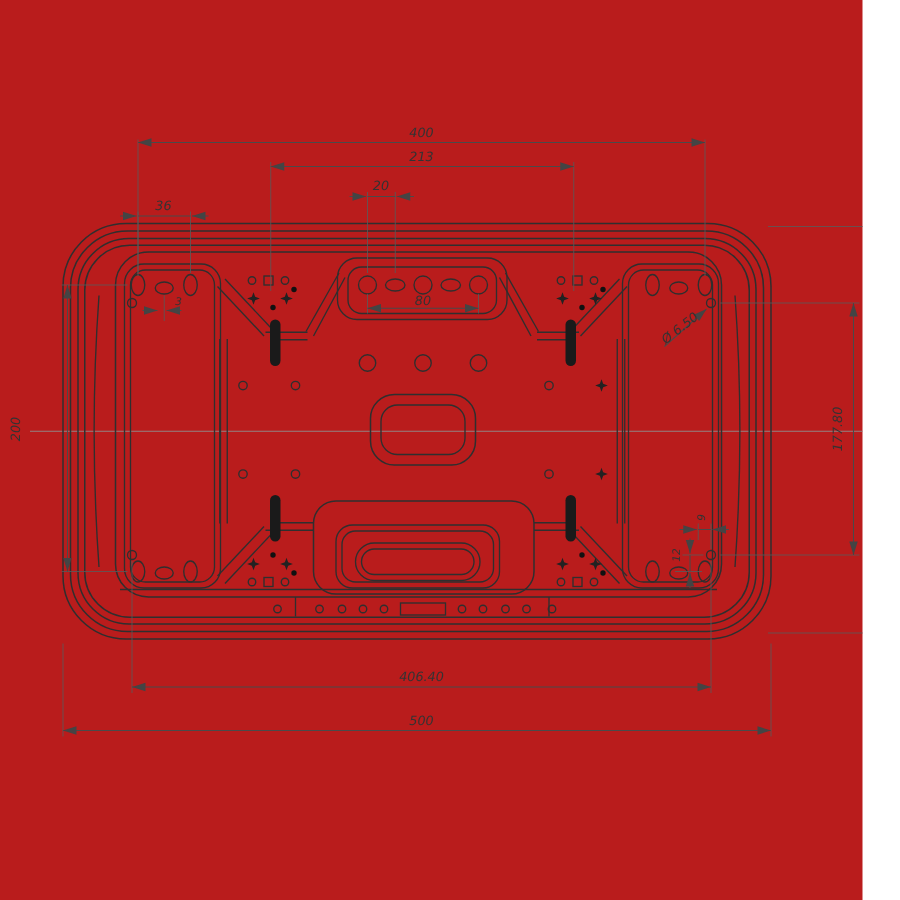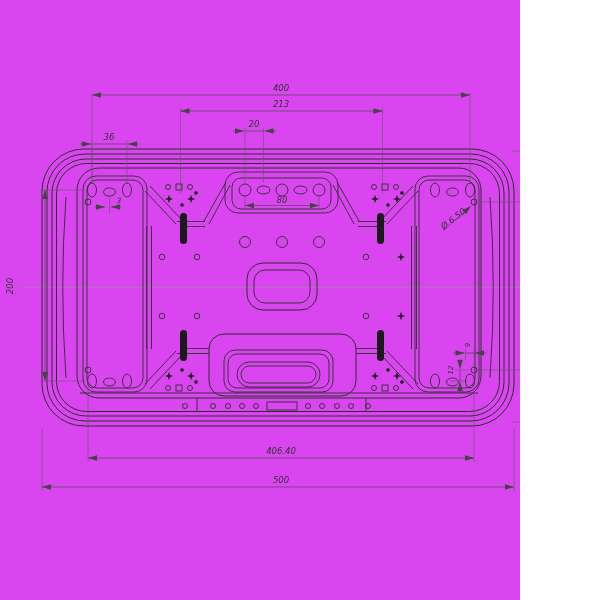--- a/index.html
+++ b/index.html
@@ -1,16 +1,16 @@
 <!DOCTYPE html>
 <html><head>
 <meta charset="utf-8">
 <style>
   html,body{margin:0;padding:0;background:#ffffff;}
-  .sheet{width:520px;height:600px;background:#d946ef;position:relative;overflow:hidden;}
+  .sheet{width:575px;height:600px;background:#b91c1c;position:relative;overflow:hidden;}
   svg{display:block;}
   .geo{stroke:#2f2f2f;fill:none;stroke-width:1;}
   .geo2{stroke:#2f2f2f;fill:none;stroke-width:.9;}
   .dimln{stroke:#4a4a4a;fill:none;stroke-width:.7;}
   .extln{stroke:#5a5a5a;fill:none;stroke-width:.55;}
   .cl{stroke:#8f8f8f;stroke-width:.6;fill:none;}
   .dim{font:italic 8.5px "DejaVu Sans", sans-serif;fill:#333;text-anchor:middle;}
   .dimsm{font:italic 7px "DejaVu Sans", sans-serif;fill:#333;text-anchor:middle;}
   .solid{fill:#1a1a1a;stroke:none;}
   .dot{fill:#111;stroke:none;}

